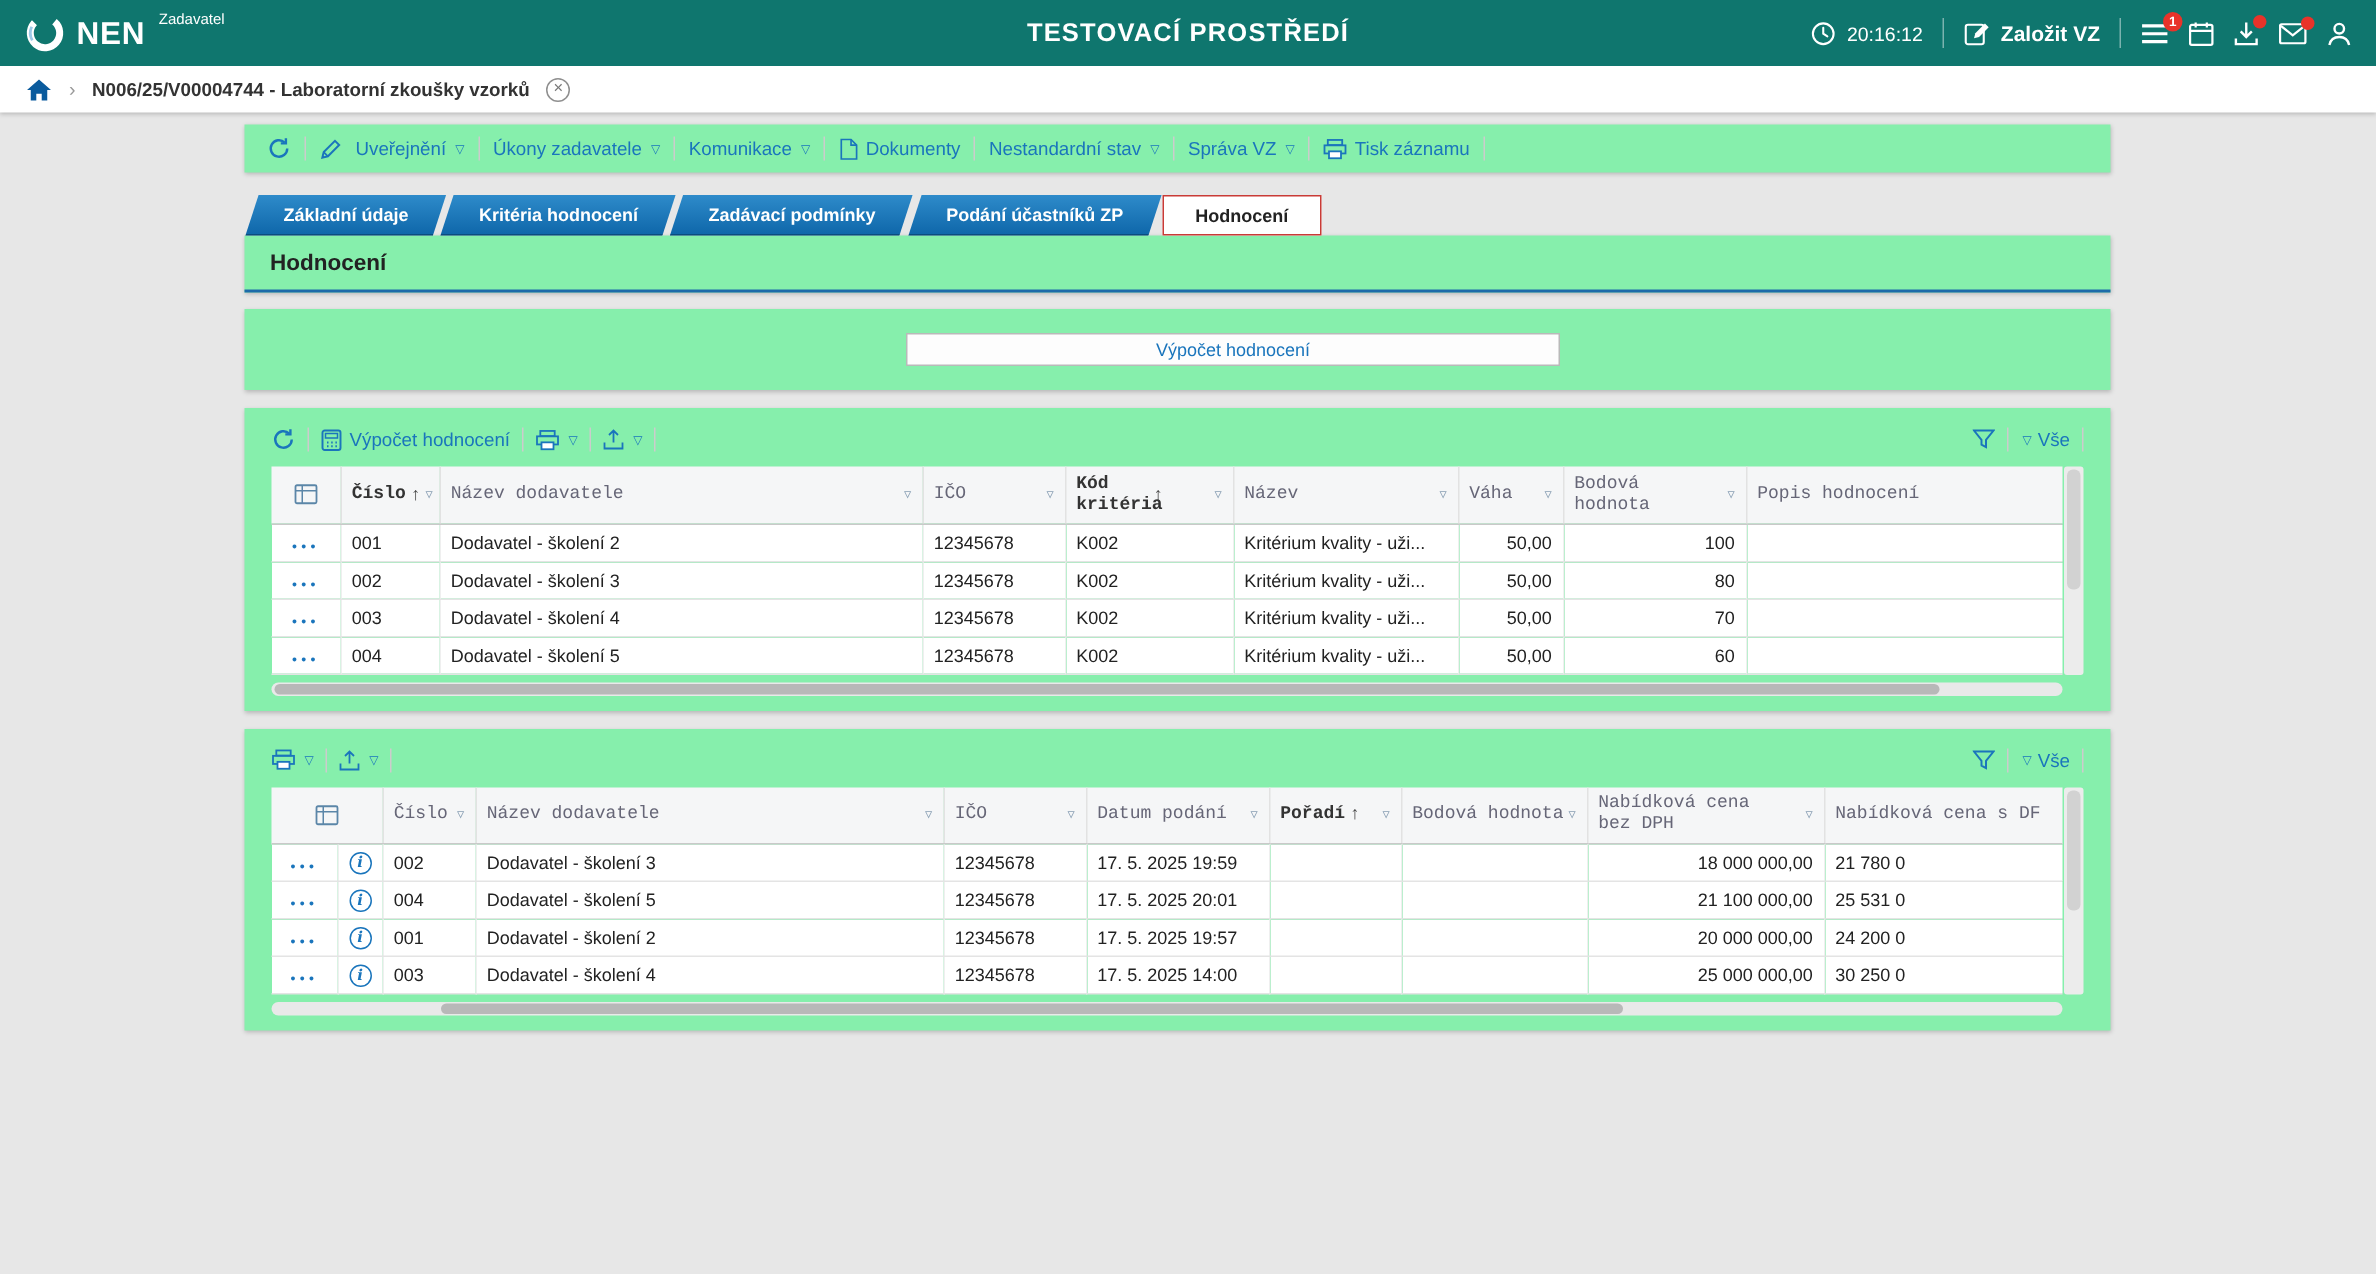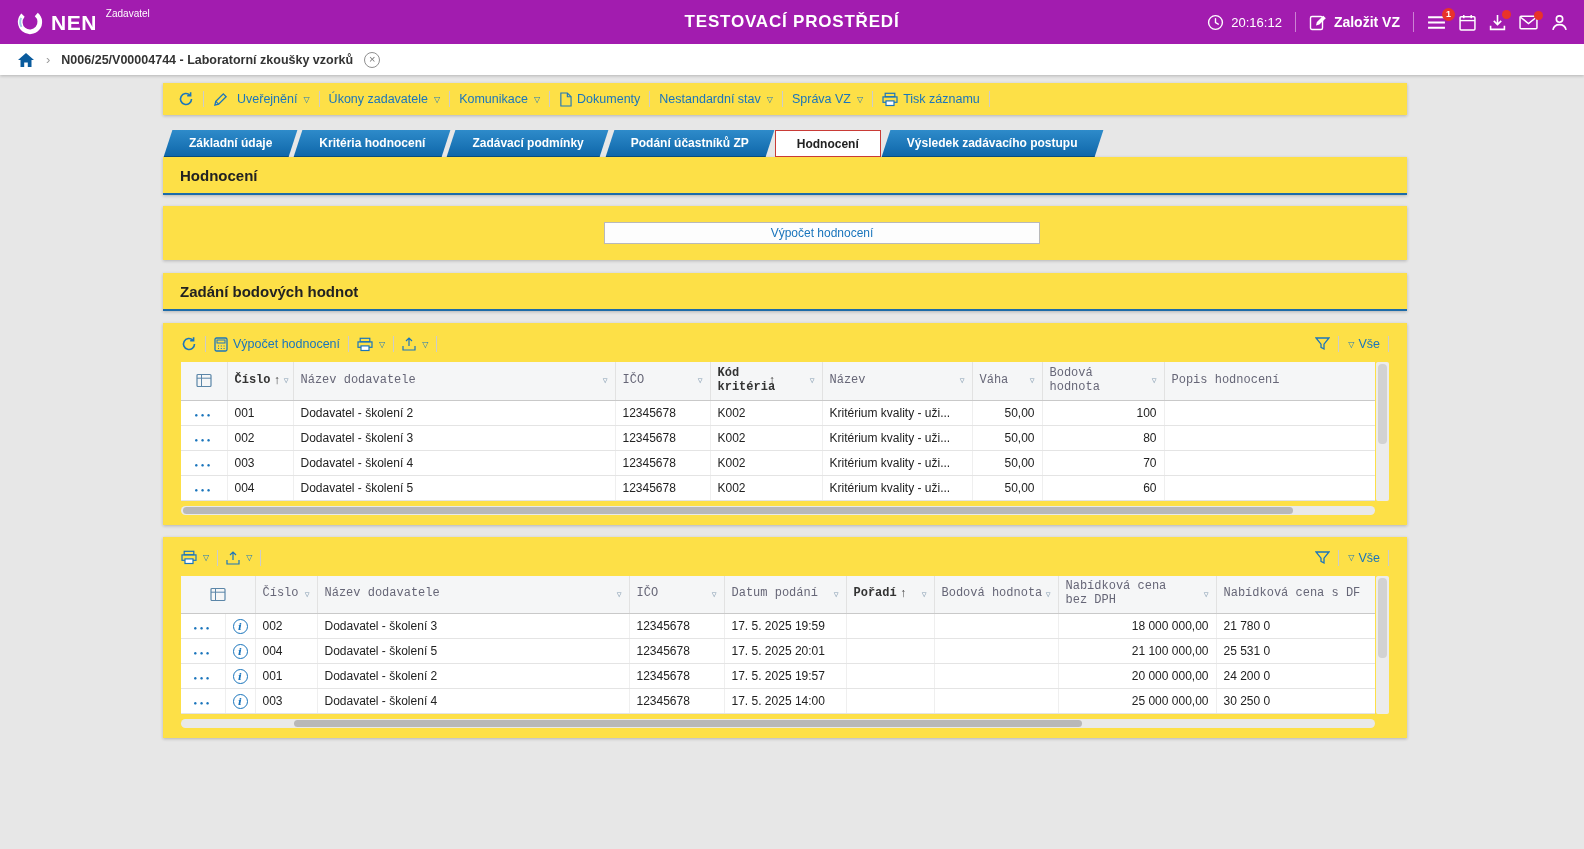--- a/index.html
+++ b/index.html
@@ -1,40 +1,40 @@
 <!DOCTYPE html>
 <html><head>
 <meta charset="utf-8">
 <style>
   *{box-sizing:border-box;margin:0;padding:0;}
   html,body{width:1584px;height:849px;overflow:hidden;}
   body{background:#e7e7e7;font-family:"Liberation Sans","DejaVu Sans",sans-serif;position:relative;}
 
   
-  .topbar{height:44px;background:#a21caf;display:flex;align-items:center;padding:0 16px;color:#fff;position:relative;z-index:10;}
+  .topbar{height:44px;background:#0f766e;display:flex;align-items:center;padding:0 16px;color:#fff;position:relative;z-index:10;}
   .brand{display:flex;align-items:center;gap:7px;}
   .brand-name{font-size:21px;font-weight:bold;letter-spacing:.5px;line-height:1;}
   .brand-sub{font-size:10px;align-self:flex-end;margin-bottom:17px;margin-left:2px;}
   .env-title{position:absolute;left:50%;transform:translateX(-50%);font-size:17px;font-weight:bold;letter-spacing:.8px;}
   .top-right{margin-left:auto;display:flex;align-items:center;gap:13px;font-size:13px;text-align:center;}
   .tsep{width:1px;height:20px;background:rgba(255,255,255,.45);}
   .icon-btn{position:relative;display:flex;align-items:center;gap:7px;cursor:pointer;}
   .create-label{font-size:14px;font-weight:bold;}
   .badge{position:absolute;top:-7px;right:-9px;background:#e8332a;color:#fff;font-size:9px;min-width:13px;height:13px;border-radius:7px;display:flex;align-items:center;justify-content:center;padding:0 2px;font-weight:bold;}
   .dot-badge{position:absolute;top:-4px;right:-5px;width:9px;height:9px;border-radius:50%;background:#e8332a;}
 
   
   .breadcrumb{height:31px;background:#fff;display:flex;align-items:center;gap:11px;padding:0 17px;box-shadow:0 1px 3px rgba(0,0,0,.22);position:relative;z-index:5;}
   .bc-chev{color:#9a9a9a;font-size:13px;}
   .bc-label{font-size:12.5px;font-weight:bold;color:#333;}
   .bc-close{width:16px;height:16px;border:1px solid #8f8f8f;border-radius:50%;color:#777;font-size:11px;line-height:1;display:flex;align-items:center;justify-content:center;cursor:pointer;}
 
   
   .main{margin-left:163px;width:1244px;}
-  .card{background:#fde047;box-shadow:0 1px 3px rgba(0,0,0,.22);}
+  .card{background:#86efac;box-shadow:0 1px 3px rgba(0,0,0,.22);}
 
   
   .actionbar{margin-top:8px;padding:8px 15px;display:flex;align-items:center;gap:9px;font-size:12.5px;color:#1a75bc;}
   .sep{width:1px;height:16px;background:#ccc;flex:none;}
   .albtn{display:flex;align-items:center;gap:5px;color:#1a75bc;cursor:pointer;white-space:nowrap;}
   .dd{font-size:8px;color:#1a75bc;margin-left:1px;}
 
   
   .tabs{display:flex;margin-top:15px;height:27px;padding-left:5px;}
   .tab{position:relative;padding:0 21px;line-height:27px;font-size:12px;font-weight:bold;color:#fff;margin-right:5px;cursor:pointer;white-space:nowrap;}
@@ -237,34 +237,30 @@
     </span>
     <span class="sep"></span>
   </section>
 
   <div class="tabs">
     <div class="tab"><span>Základní údaje</span></div>
     <div class="tab"><span>Kritéria hodnocení</span></div>
     <div class="tab"><span>Zadávací podmínky</span></div>
     <div class="tab"><span>Podání účastníků ZP</span></div>
     <div class="tab active"><span>Hodnocení</span></div>
-    <div class="tab"><span>Výsledek zadávacího postupu</span></div>
   </div>
 
   <section class="card title-card">
     <h2>Hodnocení</h2>
   </section>
 
   <section class="card btn-card">
     <button class="calc-btn">Výpočet hodnocení</button>
   </section>
 
-  <section class="card title-card" style="margin-top:13px">
-    <h2>Zadání bodových hodnot</h2>
-  </section>
 
   <section class="card table-card">
     <div class="tbar">
       <span class="albtn">
         <svg width="16" height="16" viewBox="0 0 16 16">
             <path d="M13.5 8a5.5 5.5 0 1 1-1.7-4" fill="none" stroke="#1a75bc" stroke-width="1.6"></path>
             <path d="M12.6 1.2v3.4H9.2" fill="none" stroke="#1a75bc" stroke-width="1.6"></path>
           </svg>
       </span>
       <span class="sep"></span>

